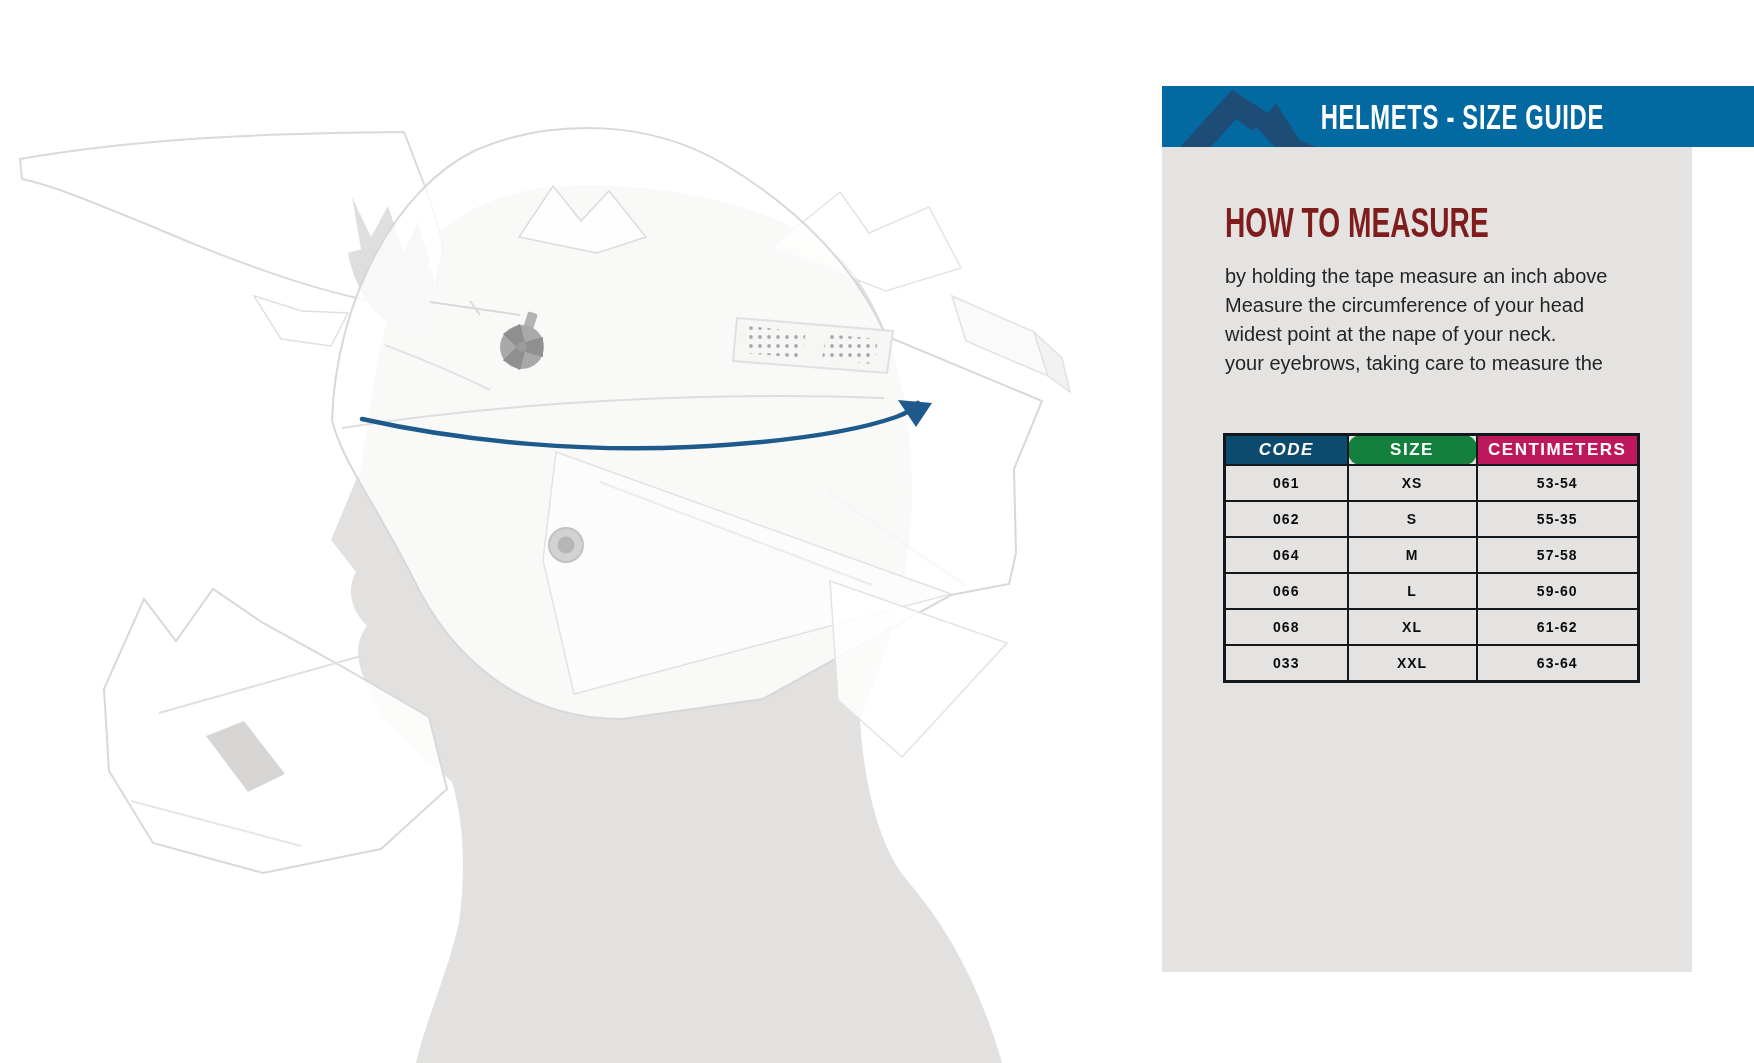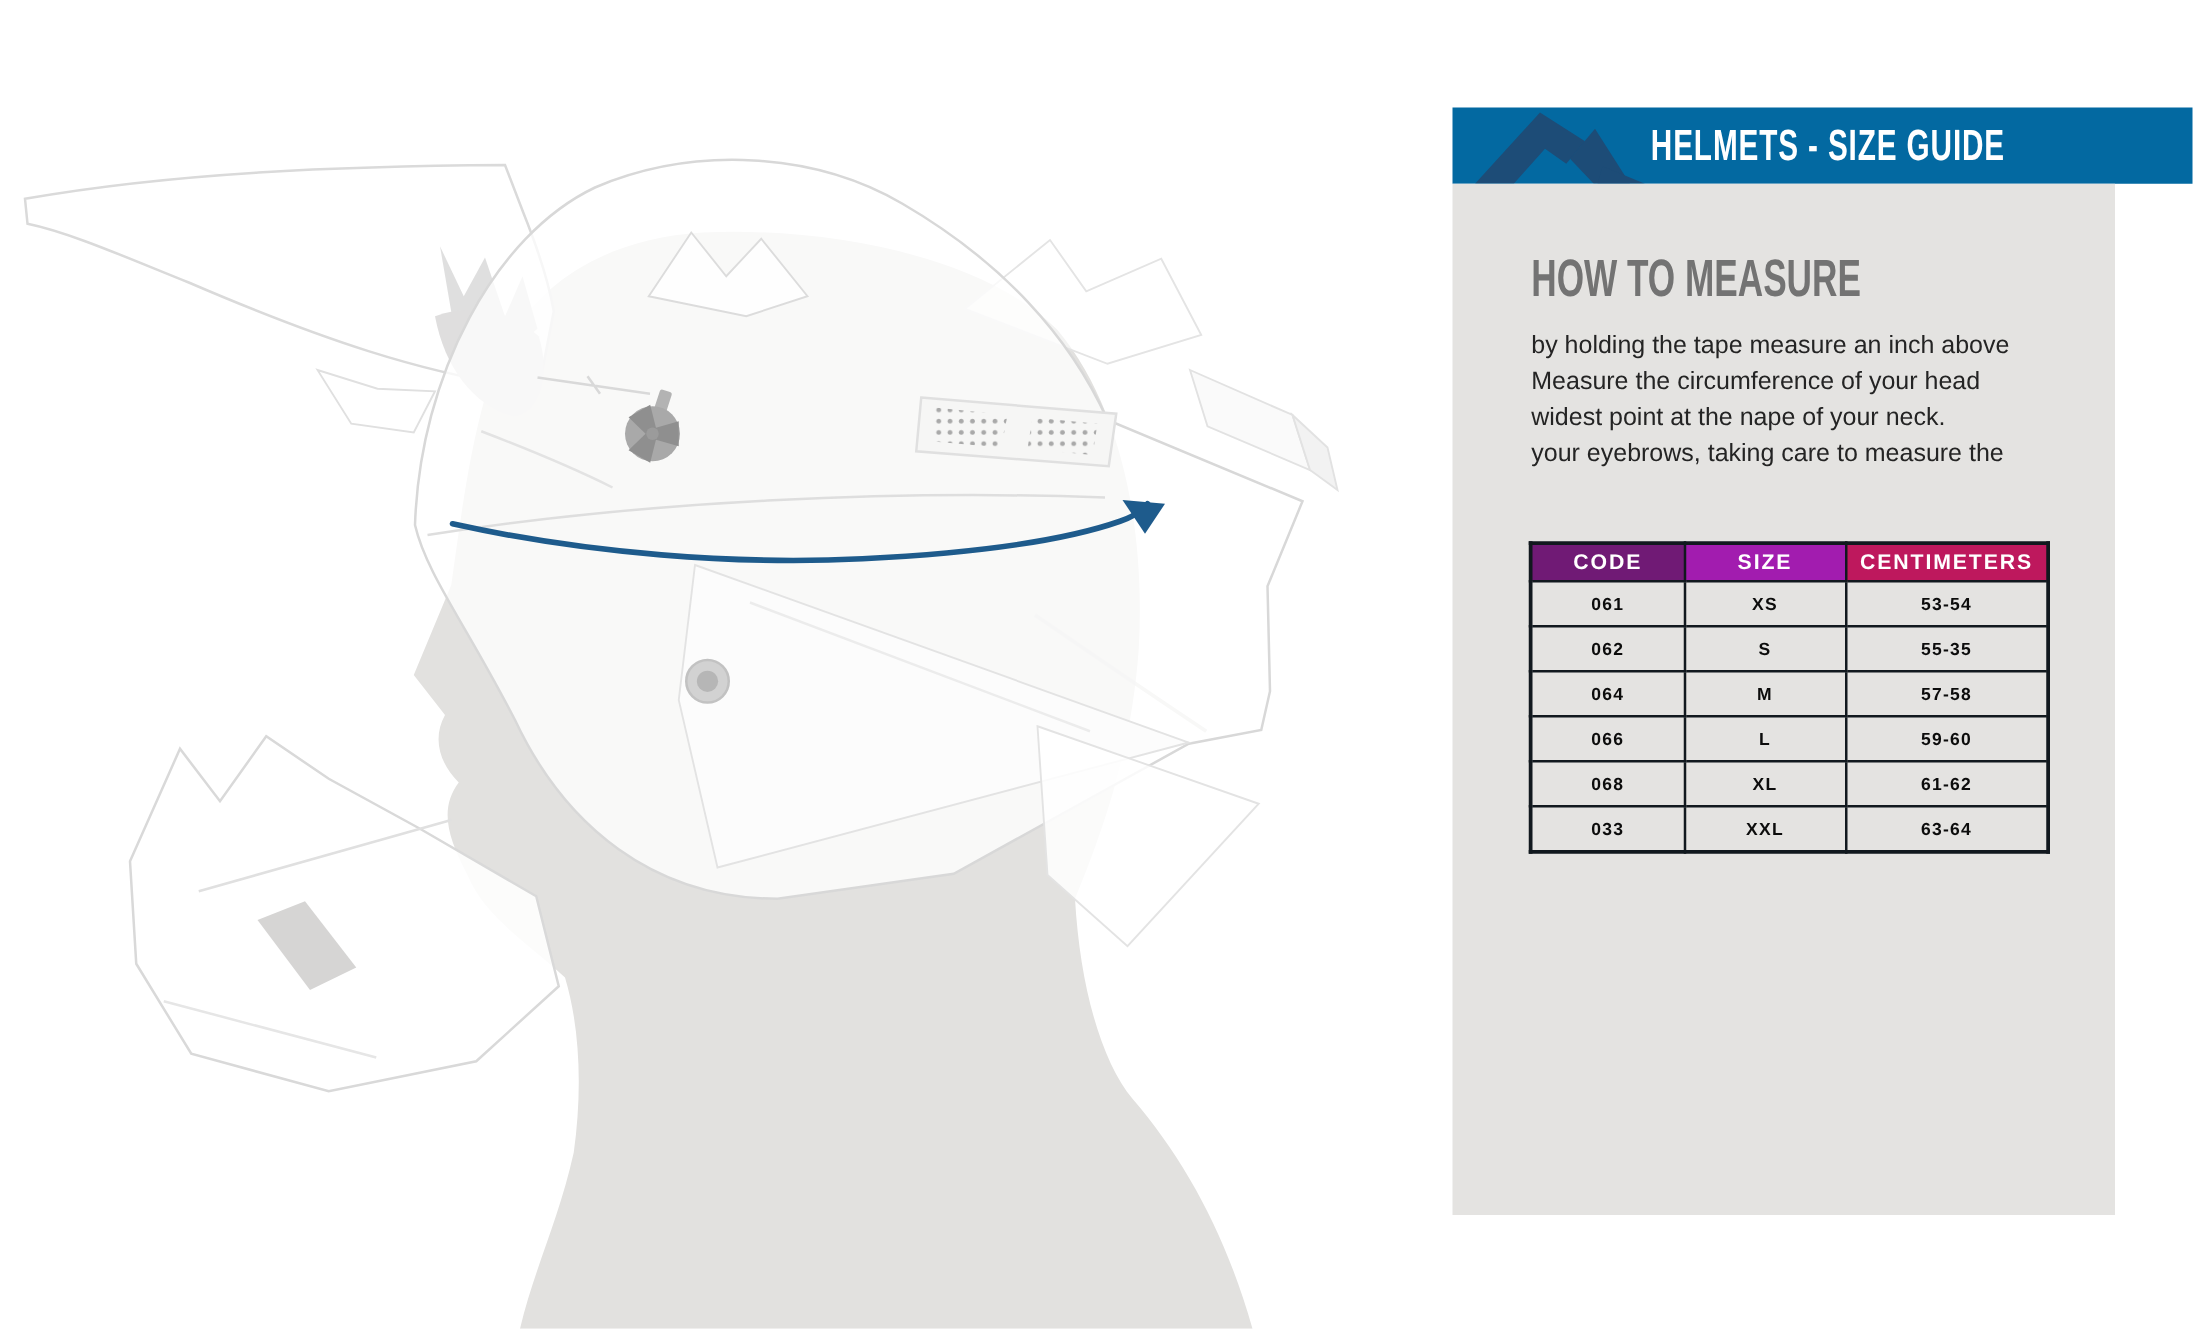--- a/index.html
+++ b/index.html
@@ -24,21 +24,21 @@
     display:inline-block;color:#ffffff;font-size:35px;font-weight:bold;
     letter-spacing:1px;transform:scaleX(0.68);transform-origin:center;
     white-space:nowrap;
   }
   .panel-body{
     position:absolute;left:1162px;top:147px;width:530px;height:825px;
     background:#e4e3e1;
   }
   .howto-heading{
     position:absolute;left:1225px;top:200px;height:46px;line-height:46px;
-    color:#737373;
+    color:#7f1d1d;
   }
   .howto-heading span{
     display:inline-block;font-size:42px;font-weight:bold;
     transform:scaleX(0.67);transform-origin:left center;white-space:nowrap;
   }
   .howto-para{
     position:absolute;left:1225px;top:262px;color:#242424;
     font-size:20px;line-height:29px;
   }
   .howto-para div{white-space:nowrap;}
@@ -183,22 +183,22 @@
   </div>
 
   <table class="size-table">
     <colgroup>
       <col style="width:123px">
         <col style="width:129px">
         <col style="width:162px">
     </colgroup>
     <thead>
       <tr>
-        <th style="background-color: #701a75;">CODE</th>
-        <th style="background-color: #a21caf;">SIZE</th>
+        <th style="background-color: #0c4a6e; font-style: italic;">CODE</th>
+        <th style="background-color: #15803d; border-radius: 13px;">SIZE</th>
         <th style="background-color: #be185d;">CENTIMETERS</th>
       </tr>
     </thead>
     <tbody>
       <tr>
         <td>061</td>
         <td>XS</td>
         <td>53-54</td>
       </tr>
       <tr>

